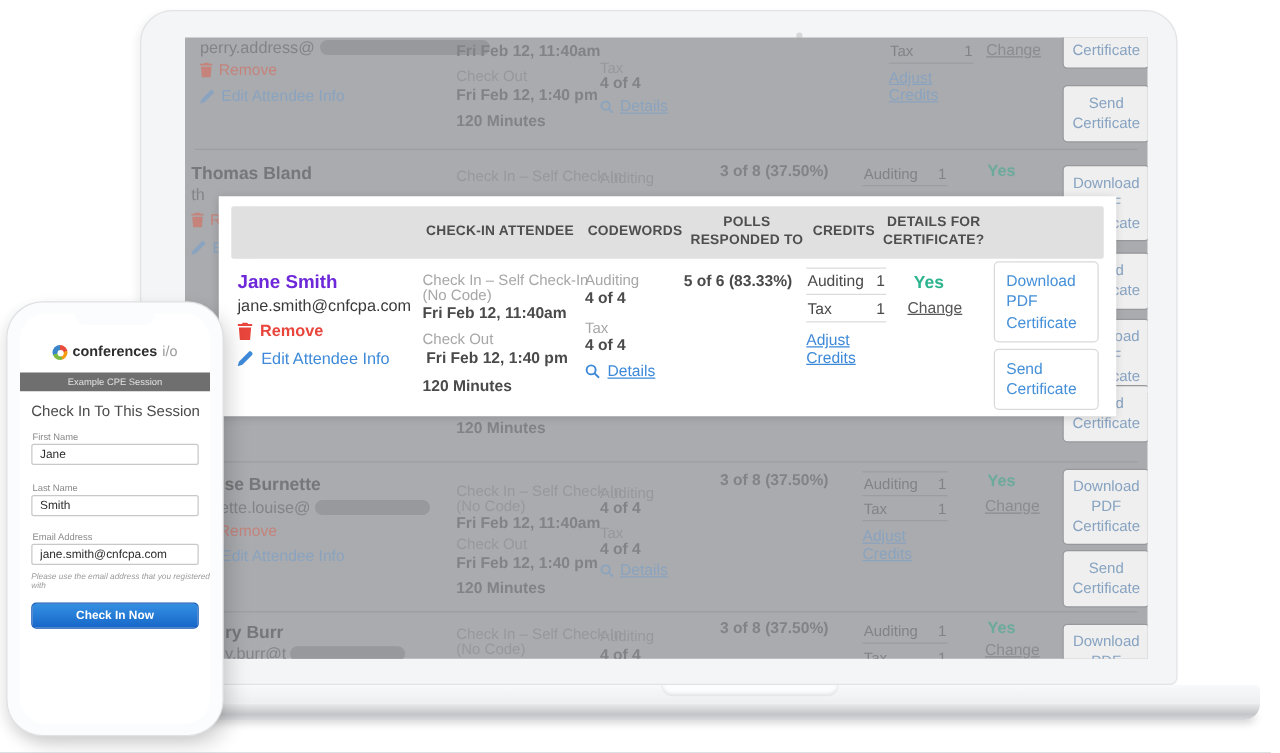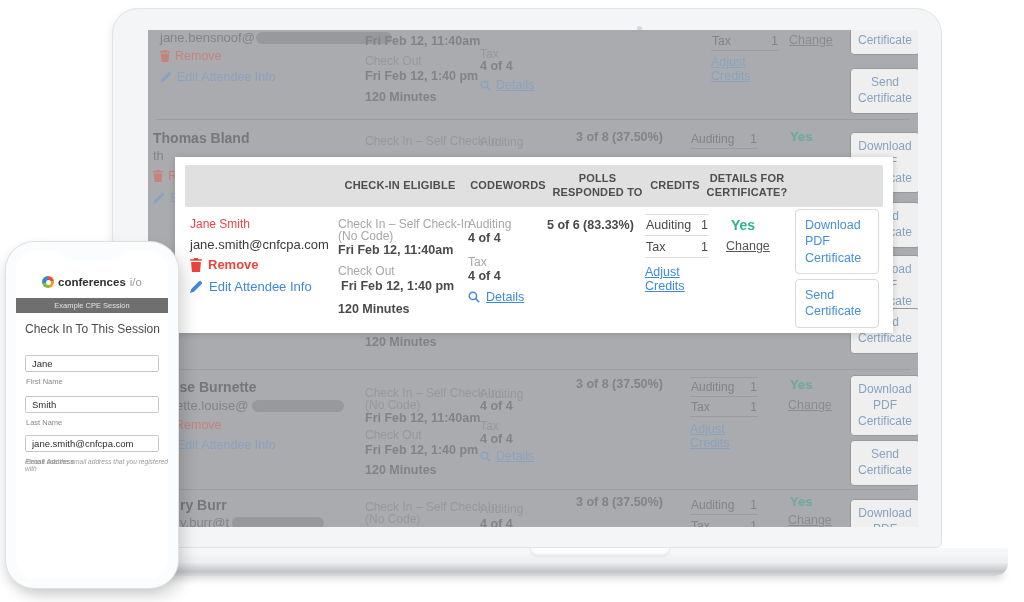--- a/index.html
+++ b/index.html
@@ -40,21 +40,21 @@
   .credrow { position:absolute; display:flex; justify-content:space-between; width:68px;
              font-size:12px; color:#828387; padding:2px 1px; border-bottom:1px solid #9b9d9f; }
   .credrow.topline { border-top:1px solid #9b9d9f; }
 
   
   .card { left:175px; top:157px; width:718px; height:176px; background:#fff;
           box-shadow:0 1px 7px rgba(0,0,0,.16); z-index:15; }
   .band { position:absolute; left:10px; top:8px; width:698px; height:42px; background:#e0e0e0; border-radius:2px; }
   .hcell { position:absolute; top:0; height:100%; display:flex; align-items:center; justify-content:center;
            text-align:center; font-size:11px; font-weight:bold; color:#4e4e4e; letter-spacing:.2px; line-height:1.25; }
-  .pname { font-size:12px; font-weight:normal; color:#ef4444; }
+  .pname { font-size:15px; font-weight:bold; color:#6d28d9; }
   .pmail { font-size:13px; color:#3a3a3a; }
   .plight{ font-size:12px; color:#a7a7a8; }
   .pdark { font-size:12.5px; color:#4a4a4a; font-weight:600; }
   .pred  { font-size:13px; font-weight:bold; color:#e8453c; display:flex; align-items:center; gap:6px; }
   .pblue { font-size:13px; color:#3e8ad8; display:flex; align-items:center; gap:6px; }
   .plink { font-size:12.5px; color:#3e8ad8; text-decoration:underline; }
   .pgreen{ font-size:14px; font-weight:bold; color:#2cb48e; }
   .pchg  { font-size:12.5px; color:#565656; text-decoration:underline; }
   .pbtn  { position:absolute; width:84px; border:1px solid #d9d9d9; border-radius:4px; background:#fff;
            padding:7px 9px; color:#4590d8; font-size:12.5px; line-height:1.3; cursor:pointer; text-align:left; }
@@ -72,42 +72,42 @@
                  background:#fbfcfd; border-radius:0 0 9px 9px; z-index:2; }
   .logo-row { position:absolute; left:0; top:25px; width:100%; display:flex; align-items:center; justify-content:center; gap:4px; }
   .logo-icon { width:12px; height:12px; border-radius:50%; position:relative;
                background:conic-gradient(#e74c3c 0 22%, #f39c12 22% 45%, #7dbb42 45% 70%, #3a86c8 70% 100%); }
   .logo-icon::after { content:""; position:absolute; left:3.5px; top:3.5px; width:5px; height:5px; background:#fff; border-radius:50%; }
   .logo-brand { font-size:11.5px; font-weight:bold; color:#2e2e2e; }
   .logo-suffix{ font-size:11.5px; color:#9a9a9a; }
   .pband { position:absolute; left:0; top:47px; width:100%; height:15px; background:#6f6f70;
            display:flex; align-items:center; justify-content:center; font-size:7.5px; color:#e2e2e2; }
   .pheading { position:absolute; left:9px; top:71px; font-size:12px; color:#4b4b4b; }
-  .flabel { position:absolute; left:10px; font-size:7.5px; color:#8a8a8a;margin-top:32px; }
+  .flabel { position:absolute; left:10px; font-size:7.5px; color:#8a8a8a; }
   .finput { position:absolute; left:9px; width:134px; height:17px; border:1px solid #c7c8ca; border-radius:2px;
             background:#fff; font-size:9.5px; color:#2b2b2b; padding:0 0 0 6px; font-family:"Liberation Sans",sans-serif; }
   .fnote { position:absolute; left:9px; top:207px; font-size:6.6px; font-style:italic; color:#9b9b9b; }
   .pbutton { position:absolute; left:9px; top:231px; width:134px; height:21px; border:1px solid #1258b8; border-radius:4px;
              background:linear-gradient(#3490e2,#1767c9); color:#fff; font-size:9.5px; font-weight:bold;
              display:flex; align-items:center; justify-content:center; cursor:pointer; }
 
   .icon { flex:0 0 auto; }
 </style>
 </head>
 <body>
 
 <div class="stage">
 
   <div class="abs lid">
     <div class="abs camera"></div>
   </div>
 
   <div class="abs screen">
 
-    <span class="abs bgmail" style="left:12px;top:0">jane.bensnoof@</span>
+    <span class="abs bgmail" style="left:12px;top:0">perry.address@</span>
     <div class="pill" style="left:108px;top:2px;width:136px"></div>
     <span class="abs bgred" style="left:12px;top:19px">
       <svg class="icon" width="10" height="12" viewBox="0 0 10 12">
           <path fill="currentColor" d="M3.5 0h3l.6 1H10v1.4H0V1h2.9L3.5 0zM.8 3.4h8.4L8.5 12h-7L.8 3.4z"></path>
         </svg>
       <span>Remove</span>
       </span>
     <span class="abs bgblue" style="left:12px;top:40px">
       <svg class="icon" width="12" height="12" viewBox="0 0 12 12">
           <path fill="currentColor" d="M0 12l1.2-3.6L8.4 1.2a1.2 1.2 0 0 1 1.7 0l.7.7a1.2 1.2 0 0 1 0 1.7L3.6 10.8 0 12z"></path>
@@ -238,21 +238,21 @@
 
   <div class="abs base">
     <div class="deck">
       <div class="notch"></div>
     </div>
     <div class="lip"></div>
   </div>
 
   <div class="abs card">
     <div class="band">
-      <div class="hcell" style="left:150px;width:130px">CHECK-IN ELIGIBLE</div>
+      <div class="hcell" style="left:150px;width:130px">CHECK-IN ATTENDEE</div>
       <div class="hcell" style="left:273px;width:100px">CODEWORDS</div>
       <div class="hcell" style="left:360px;width:105px">POLLS RESPONDED TO</div>
       <div class="hcell" style="left:450px;width:80px">CREDITS</div>
       <div class="hcell" style="left:512px;width:100px">DETAILS FOR CERTIFICATE?</div>
     </div>
 
     <span class="abs pname" style="left:15px;top:60px">Jane Smith</span>
     <span class="abs pmail" style="left:15px;top:80px">jane.smith@cnfcpa.com</span>
     <span class="abs pred" style="left:15px;top:100px">
       <svg class="icon" width="12" height="14" viewBox="0 0 10 12">
@@ -317,16 +317,17 @@
       <div class="pband">Example CPE Session</div>
       <div class="pheading">Check In To This Session</div>
 
       <span class="flabel" style="top:94px">First Name</span>
       <input class="finput" style="top: 104px;" type="text" value="Jane">
       <span class="flabel" style="top:135px">Last Name</span>
       <input class="finput" style="top: 145px;" type="text" value="Smith">
       <span class="flabel" style="top:174px">Email Address</span>
       <input class="finput" style="top: 184px;" type="text" value="jane.smith@cnfcpa.com">
       <div class="fnote">Please use the email address that you registered with</div>
+      <div class="pbutton">Check In Now</div>
     </div>
   </div>
 
 </div>
 
 </body></html>

